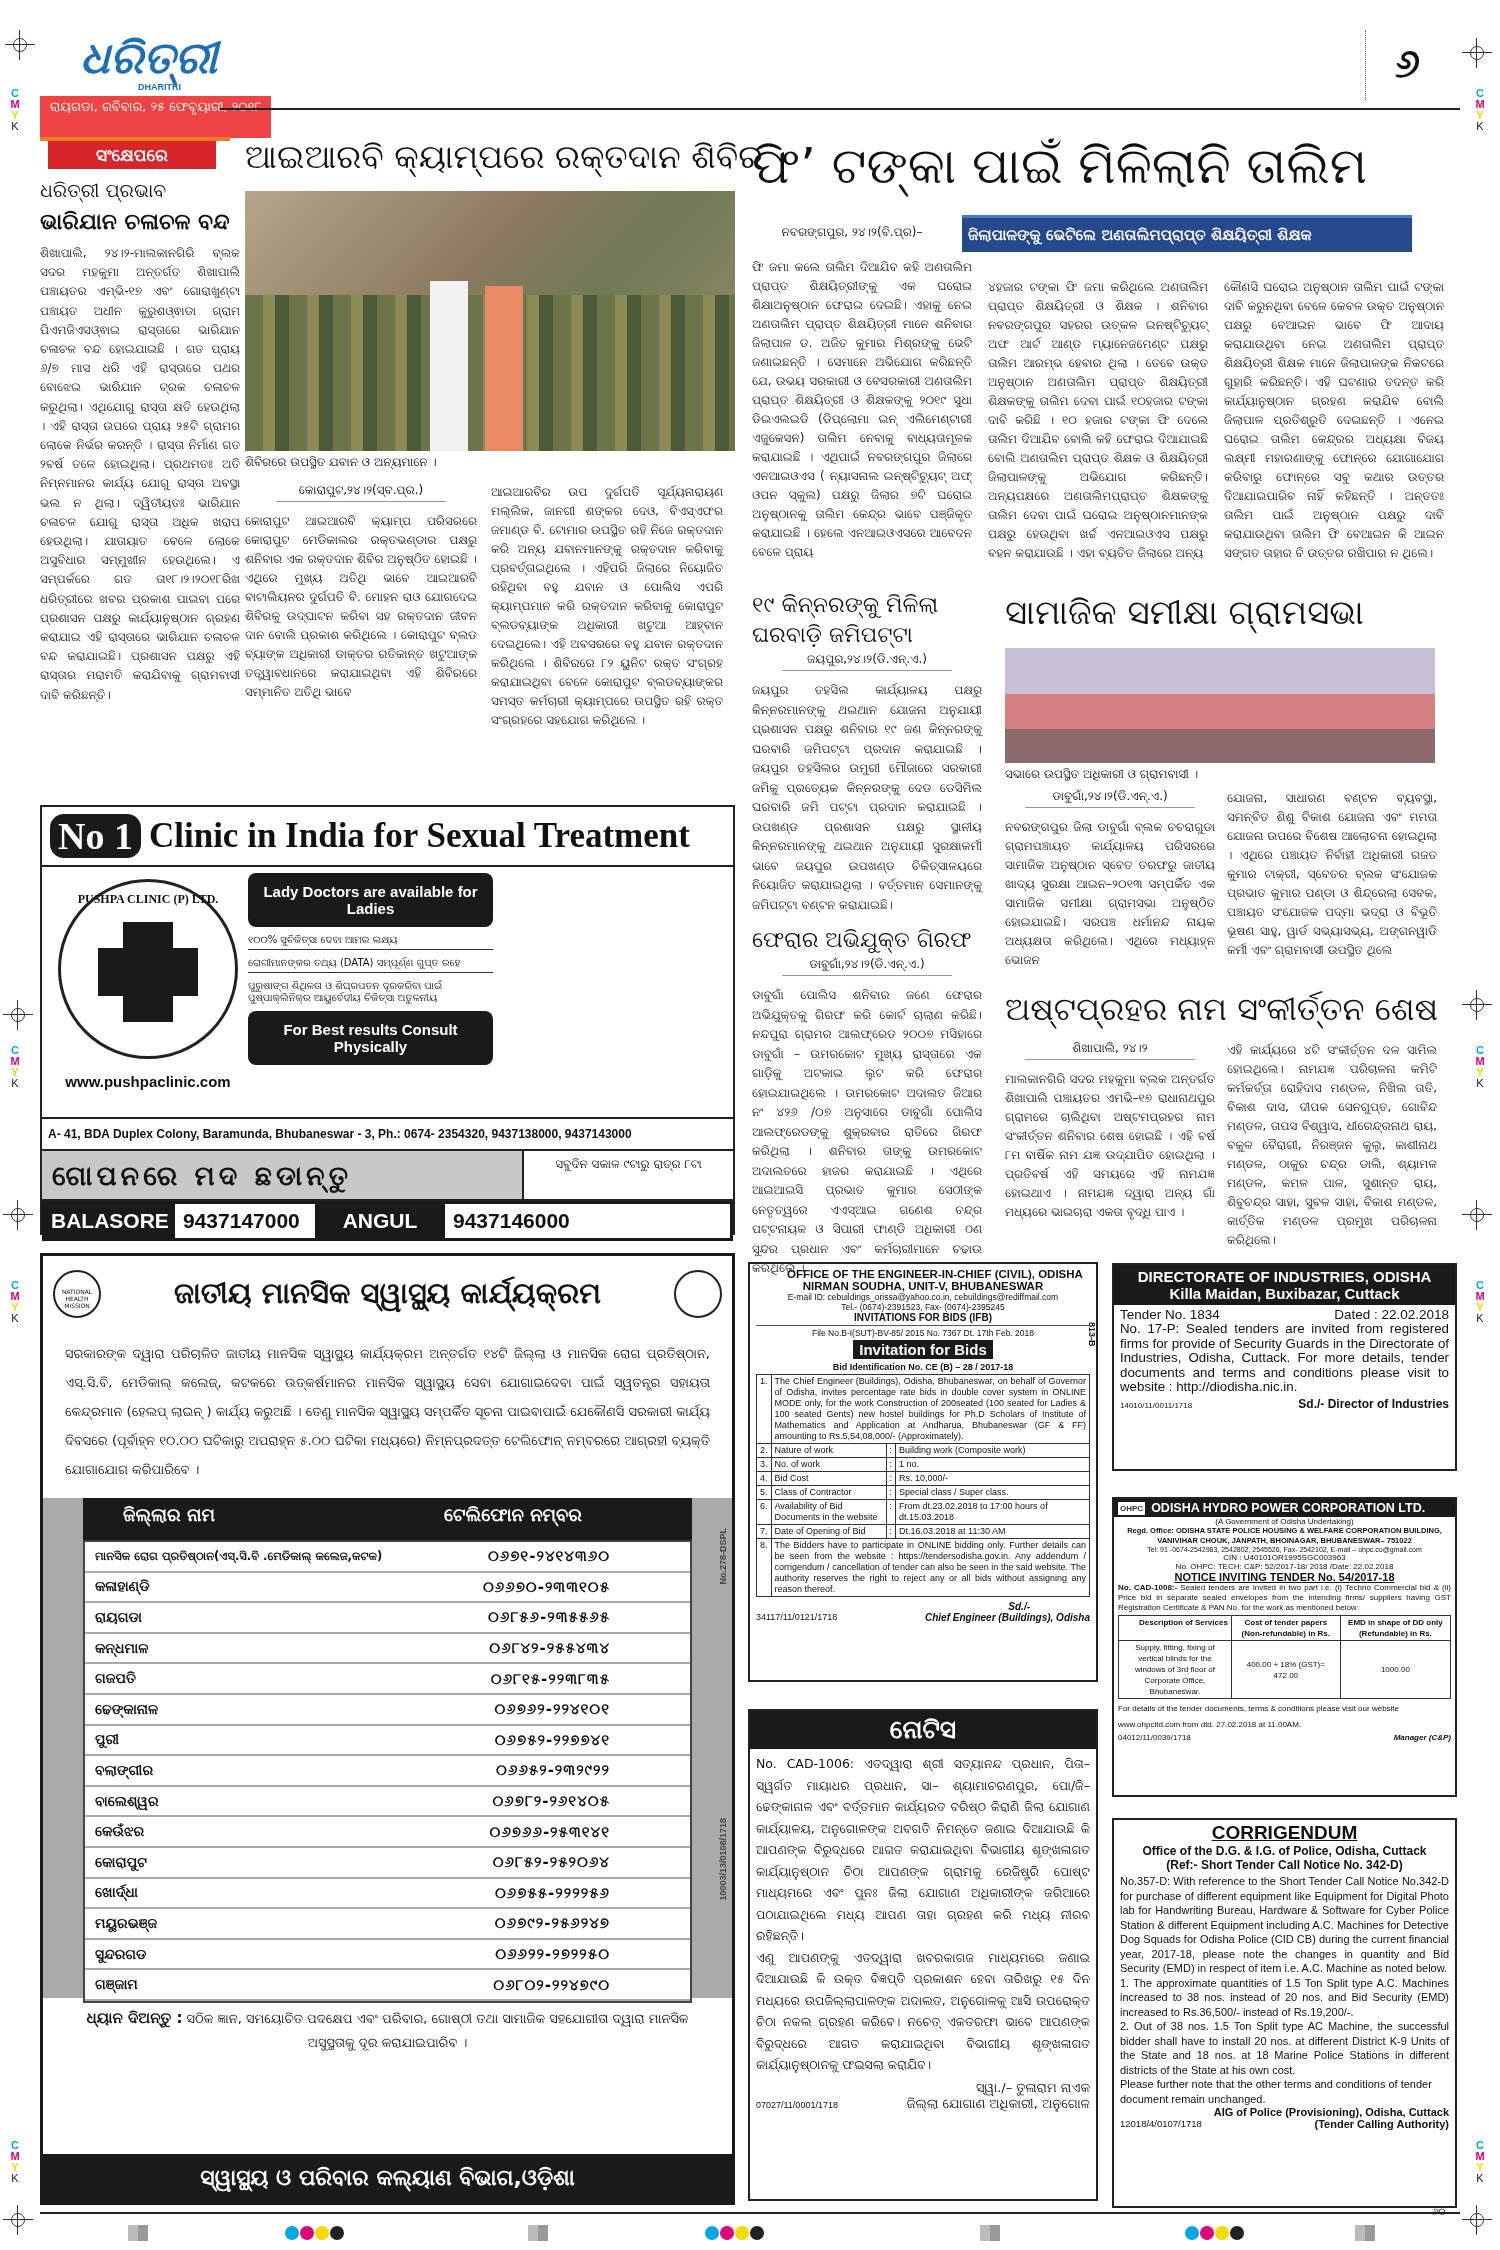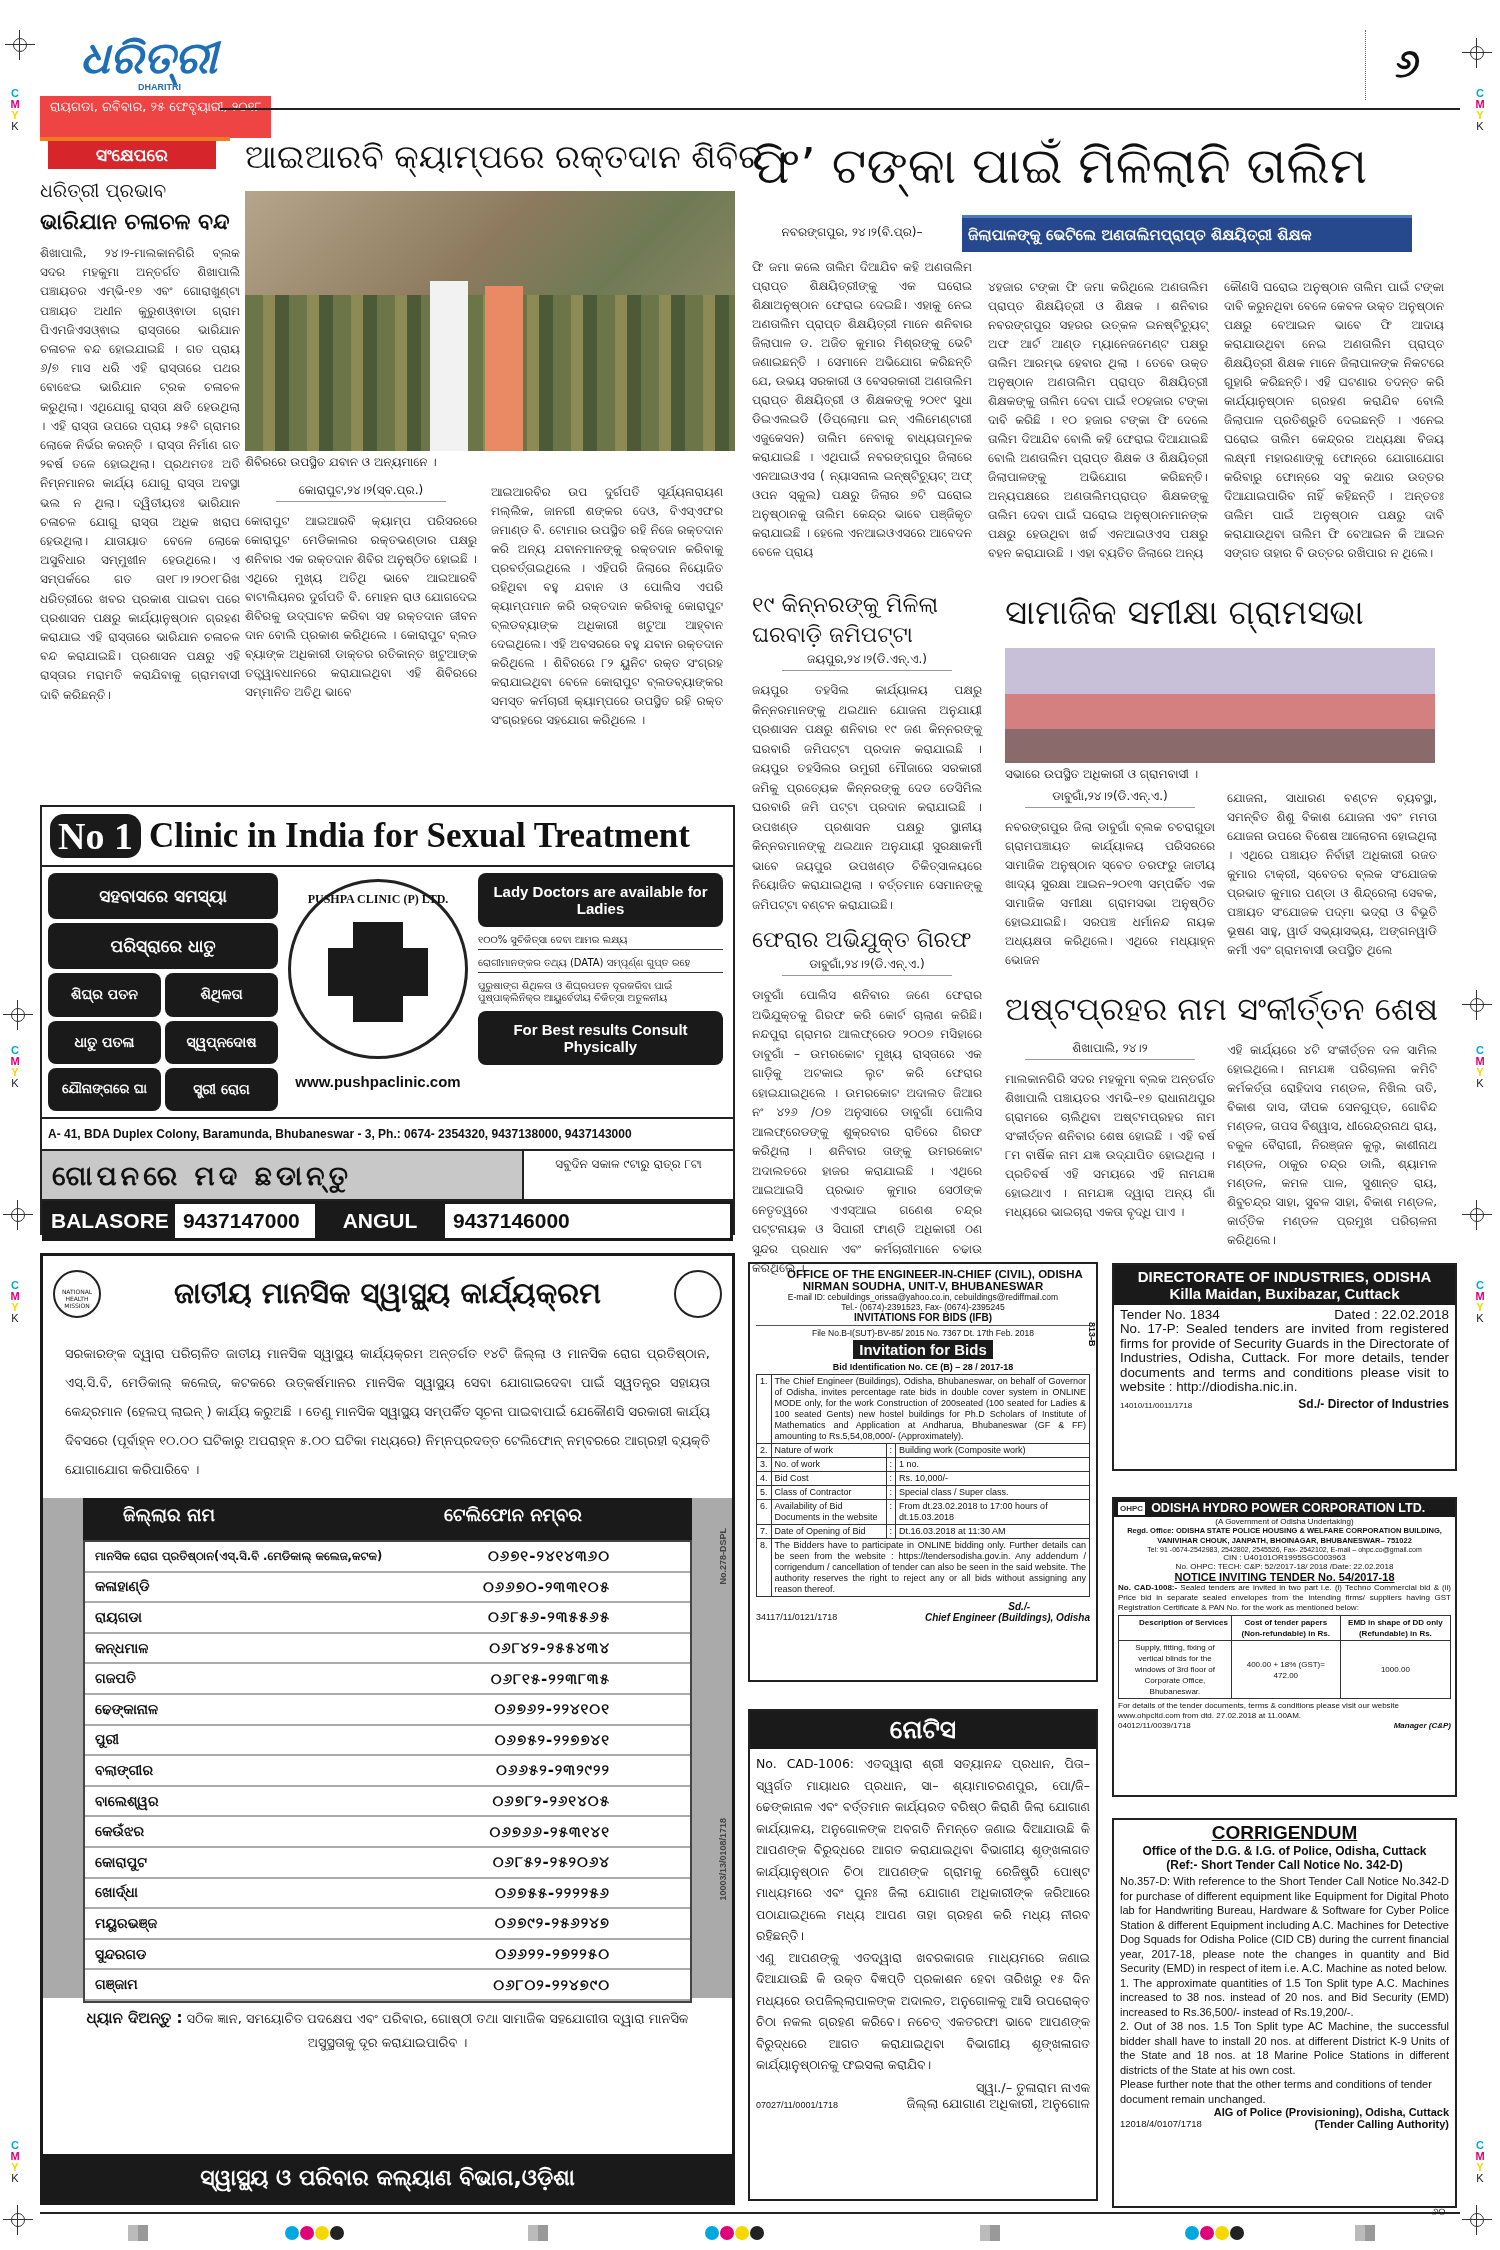--- a/index.html
+++ b/index.html
@@ -183,30 +183,20 @@
     <div class="body-txt" style="width:210px;font-size:12px;line-height:19px">ଏହି କାର୍ଯ୍ୟରେ ୪ଟି ସଂକୀର୍ତ୍ତନ ଦଳ ସାମିଲ ହୋଇଥିଲେ। ନାମଯଜ୍ଞ ପରିଚାଳନା କମିଟି କର୍ମକର୍ତ୍ତା ରୋହିଦାସ ମଣ୍ଡଳ, ନିଖିଲ ତାତି, ବିକାଶ ଦାସ, ଦୀପକ ସେନଗୁପ୍ତ, ଗୋବିନ୍ଦ ମଣ୍ଡଳ, ତାପସ ବିଶ୍ୱାସ, ଧୀରେନ୍ଦ୍ରନାଥ ରାୟ, ବକୁଳ ବୈରାଗୀ, ନିରଞ୍ଜନ କୁଲୁ, କାଶୀନାଥ ମଣ୍ଡଳ, ଠାକୁର ଚନ୍ଦ୍ର ଡାଲି, ଶ୍ୟାମଳ ମଣ୍ଡଳ, କମଳ ପାଳ, ସୁଶାନ୍ତ ରାୟ, ଶିବୁଚନ୍ଦ୍ର ସାହା, ସୁବଳ ସାହା, ବିକାଶ ମଣ୍ଡଳ, କାର୍ତ୍ତିକ ମଣ୍ଡଳ ପ୍ରମୁଖ ପରିଚାଳନା କରିଥିଲେ।</div>
   </div>
 </div>
 
 <div class="abs box" style="left:40px;top:805px;width:695px;height:430px;background:#fff">
   <div style="display:flex;align-items:center;padding:6px 8px;border-bottom:2px solid #222;height:60px">
     <span style="background:#1a1a1a;color:#fff;font:bold 38px 'Liberation Serif',serif;border-radius:14px;padding:0 8px">No 1</span>
     <span style="font:bold 35px 'Liberation Serif',serif;margin-left:8px;white-space:nowrap">Clinic in India for Sexual Treatment</span>
   </div>
   <div style="display:flex;padding:6px;height:250px">
-    <div style="width:230px;display:grid;grid-template-columns:1fr 1fr;gap:4px">
-      <div class="ad-dark" style="grid-column:1/3;font-size:17px">ସହବାସରେ ସମସ୍ୟା</div>
-      <div class="ad-dark" style="grid-column:1/3;font-size:17px">ପରିସ୍ରାରେ ଧାତୁ</div>
-      <div class="ad-dark" style="font-size:14px">ଶିଘ୍ର ପତନ</div>
-      <div class="ad-dark" style="font-size:14px">ଶିଥିଳତା</div>
-      <div class="ad-dark" style="font-size:14px">ଧାତୁ ପତଳା</div>
-      <div class="ad-dark" style="font-size:14px">ସ୍ୱପ୍ନଦୋଷ</div>
-      <div class="ad-dark" style="font-size:13px">ଯୌନାଙ୍ଗରେ ଘା</div>
-      <div class="ad-dark" style="font-size:14px">ସ୍ତ୍ରୀ ରୋଗ</div>
-    </div>
     <div style="width:200px;position:relative;text-align:center">
       <div style="width:180px;height:180px;border:3px solid #222;border-radius:50%;margin:6px auto 0;position:relative">
         <div style="position:absolute;top:10px;left:0;width:100%;font:bold 12px 'Liberation Serif',serif">PUSHPA CLINIC (P) LTD.</div>
         <div style="position:absolute;left:62px;top:40px;width:50px;height:100px;background:#1a1a1a"></div>
         <div style="position:absolute;left:37px;top:66px;width:100px;height:48px;background:#1a1a1a"></div>
       </div>
       <div style="font:bold 15px 'Liberation Sans',sans-serif;margin-top:14px">www.pushpaclinic.com</div>
     </div>
     <div style="width:245px;display:flex;flex-direction:column;gap:4px">
       <div class="ad-dark" style="font:bold 15px 'Liberation Sans',sans-serif;height:54px;padding:4px 8px;text-align:center">Lady Doctors are available for Ladies</div>
@@ -432,21 +422,21 @@
       <td style="font-weight:bold;text-align:center;font-size:8px">Cost of tender papers (Non-refundable) in Rs.</td>
       <td style="font-weight:bold;text-align:center;font-size:8px">EMD in shape of DD only (Refundable) in Rs.</td>
     </tr>
     <tr>
       <td style="text-align:center;font-size:8px">Supply, fitting, fixing of vertical blinds for the windows of 3rd floor of Corporate Office, Bhubaneswar.</td>
       <td style="text-align:center;vertical-align:middle;font-size:8px">400.00 + 18% (GST)= 472.00</td>
       <td style="text-align:center;vertical-align:middle;font-size:8px">1000.00</td>
     </tr>
   </tbody>
     </table>
-  <div style="font-size:8px;line-height:10px;margin-top:2px">For details of the tender documents, terms &amp; conditions please visit our website www.ohpcltd.com from dtd. 27.02.2018 at 11.00AM.</div>
+  <div style="font-size:8px;line-height:16px;margin-top:2px">For details of the tender documents, terms &amp; conditions please visit our website www.ohpcltd.com from dtd. 27.02.2018 at 11.00AM.</div>
   <div style="display:flex;justify-content:space-between;font-size:8px">
     <span>04012/11/0039/1718</span>
     <span style="font:italic bold 8px 'Liberation Sans',sans-serif">Manager (C&amp;P)</span>
   </div>
 </div>
 
 <div class="abs box" style="left:1112px;top:1818px;width:345px;height:390px;font-family:'Liberation Sans',sans-serif;padding:2px 6px">
   <div style="font:bold 19px 'Liberation Sans',sans-serif;text-align:center;text-decoration:underline">CORRIGENDUM</div>
   <div style="font:bold 12px 'Liberation Sans',sans-serif;text-align:center">Office of the D.G. &amp; I.G. of Police, Odisha, Cuttack</div>
   <div style="font:bold 12px 'Liberation Sans',sans-serif;text-align:center;margin-bottom:2px">(Ref:- Short Tender Call Notice No. 342-D)</div>

